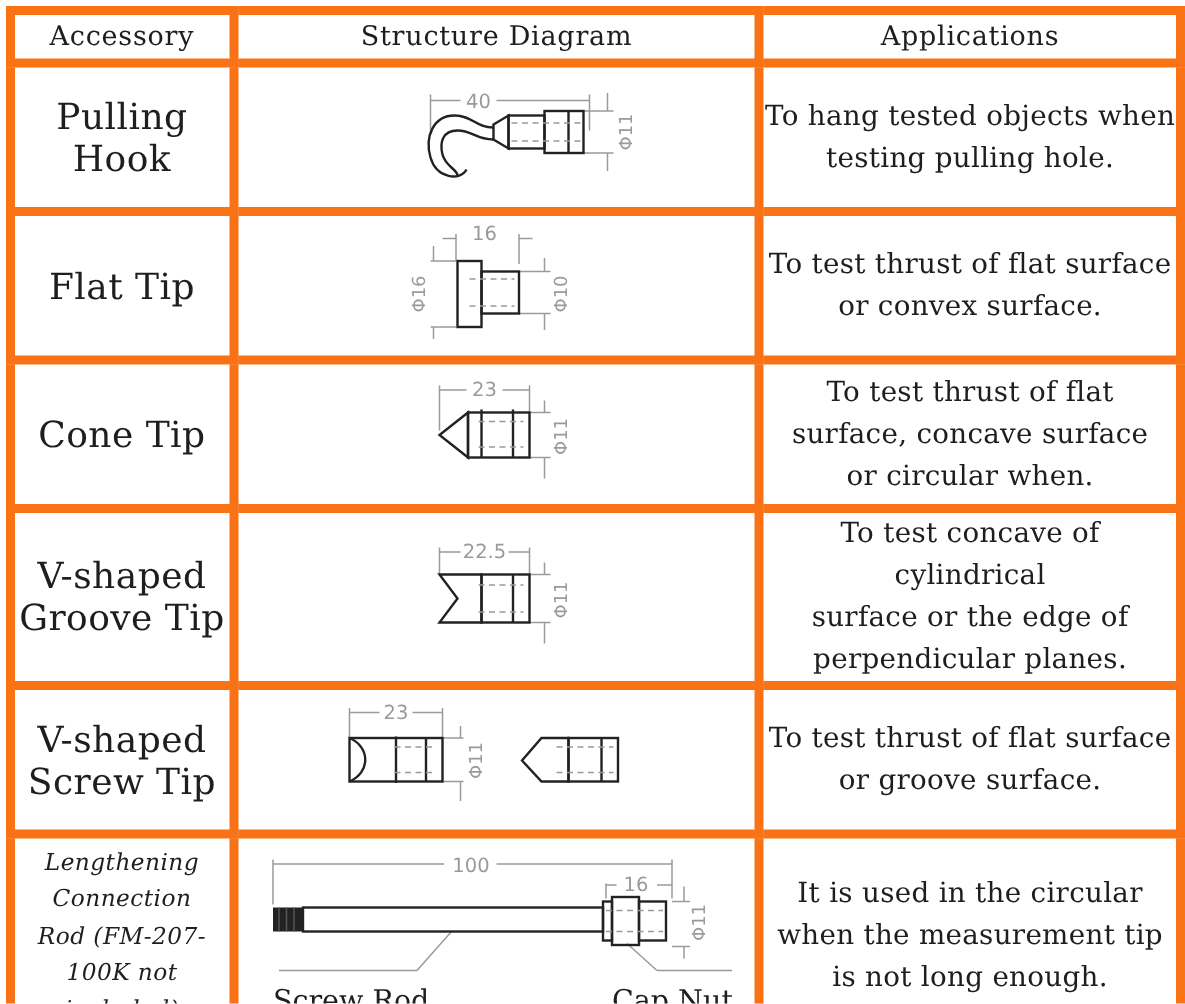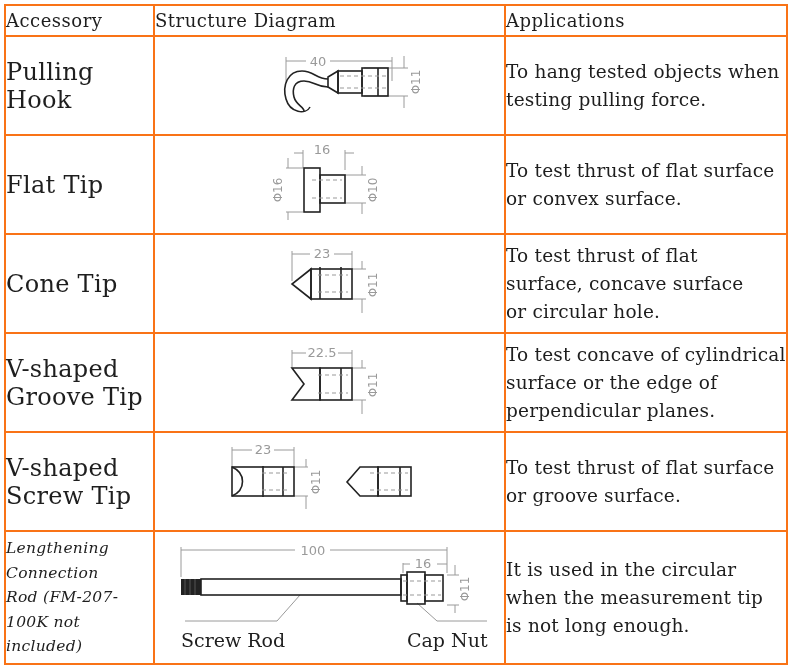--- a/index.html
+++ b/index.html
@@ -1,19 +1,19 @@
 <!DOCTYPE html>
 <html><head>
 <meta charset="utf-8">
 <style>
   html, body { margin:0; padding:0; background:#ffffff; }
   body { width:790px; height:669px; position:relative; overflow:hidden;
          font-family:"DejaVu Serif","Liberation Serif",serif; color:#1e1e1e; }
   table.acc { position:absolute; left:4px; top:4px; border-collapse:collapse; table-layout:fixed; }
-  table.acc td, table.acc th { border:2px solid #f97316; text-align:left; vertical-align:middle; padding:0; }
+  table.acc td, table.acc th { border:6px solid #f97316; text-align:center; vertical-align:middle; padding:0; }
   th { font-weight:normal; font-size:18px; letter-spacing:0.5px; height:29px; }
   td.name { font-size:24px; line-height:28px; letter-spacing:0.3px; }
   td.name.small { font-size:15.5px; line-height:24.5px;font-style:italic; }
   td.app { font-size:18.5px; line-height:28px; letter-spacing:0.2px; }
   td.diag { position:relative; }
   td.diag svg { display:block; margin:0 auto; }
   .dim { font-family:"DejaVu Sans","Liberation Sans",sans-serif; fill:#9a9a9a; }
   .lbl { font-family:"DejaVu Serif","Liberation Serif",serif; fill:#1e1e1e; }
 </style>
 </head>
@@ -57,21 +57,21 @@
           <line x1="148" y1="27" x2="148" y2="55"></line>
         </g>
         <g stroke="#999" stroke-width="1" stroke-dasharray="4 3">
               <line x1="110" y1="35" x2="156" y2="35"></line>
               <line x1="110" y1="47" x2="156" y2="47"></line>
             </g>
       </svg>
     </td>
     <td class="app">
       <div>To hang tested objects when</div>
-      <div>testing pulling force.</div>
+      <div>testing pulling hole.</div>
     </td>
   </tr>
 
   <tr style="height:99px">
     <td class="name">Flat Tip</td>
     <td class="diag">
       <svg width="140" height="90" viewBox="0 0 140 90">
         <g stroke="#9a9a9a" stroke-width="1" fill="none">
           <line x1="43" y1="10" x2="43" y2="28"></line>
               <line x1="85" y1="10" x2="85" y2="30"></line>
@@ -129,21 +129,21 @@
         </g>
         <g stroke="#999" stroke-width="1" stroke-dasharray="4 3">
               <line x1="58" y1="36" x2="88" y2="36"></line>
               <line x1="58" y1="53" x2="88" y2="53"></line>
             </g>
       </svg>
     </td>
     <td class="app">
       <div>To test thrust of flat</div>
       <div>surface, concave surface</div>
-      <div>or circular hole.</div>
+      <div>or circular when.</div>
     </td>
   </tr>
 
   <tr style="height:99px">
     <td class="name">
       <div>V-shaped</div>
       <div>Groove Tip</div>
     </td>
     <td class="diag">
       <svg width="140" height="90" viewBox="0 0 140 90">

